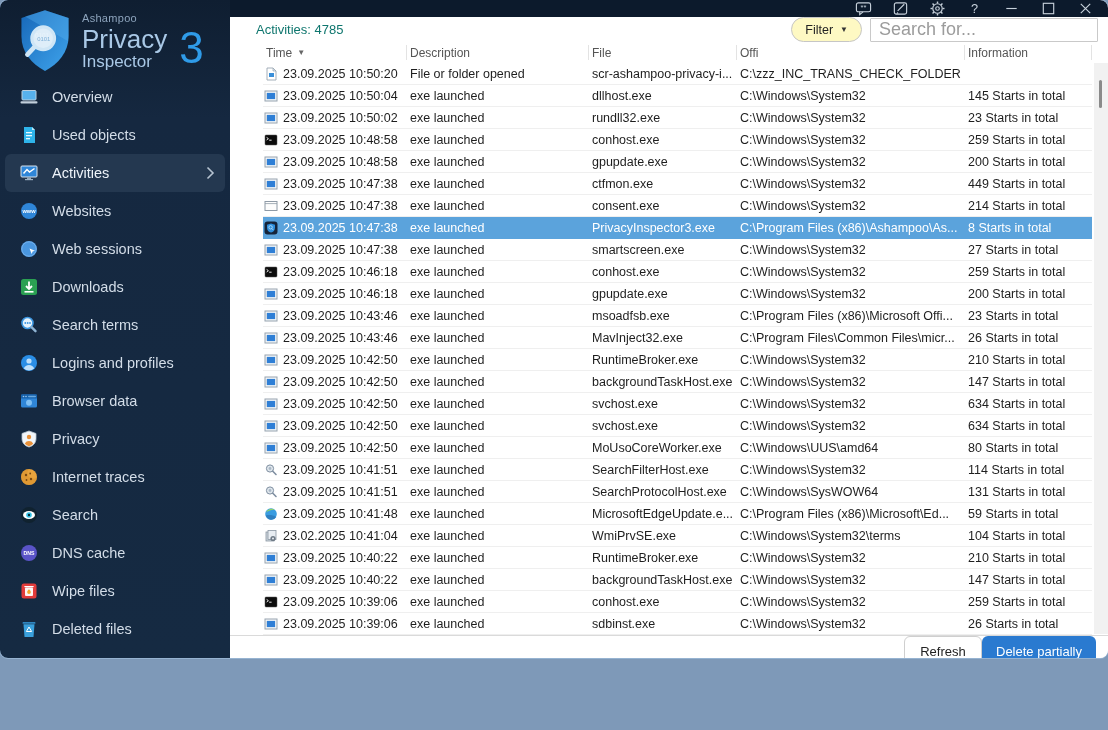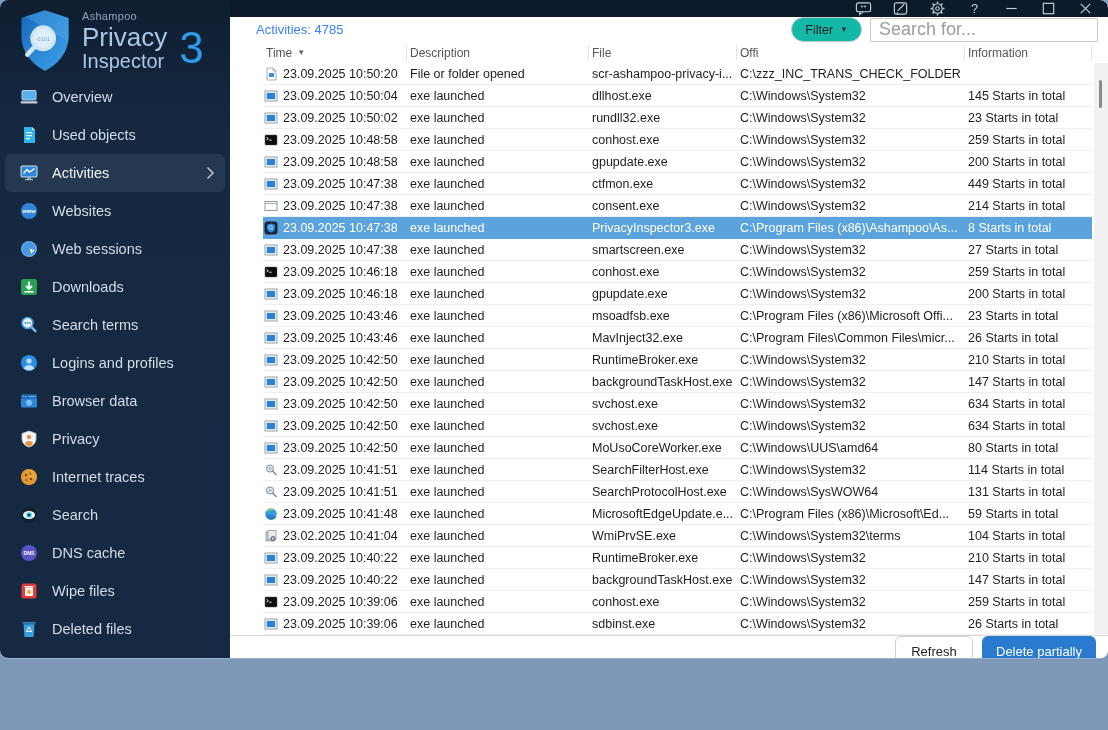--- a/index.html
+++ b/index.html
@@ -9,43 +9,43 @@
   .window { width:1108px; height:658px; border-radius:8px; overflow:hidden; display:flex;
             outline:1px solid rgba(170,200,230,.55); position:relative; }
 
   
   .sidebar { width:230px; flex-shrink:0; background:linear-gradient(180deg,#0f1e31 0%,#152840 18%,#152a42 100%); display:flex; flex-direction:column; }
   .logo { height:80px; display:flex; align-items:center; gap:8px; padding:8px 6px 0 16px; }
   .logo-shield svg { width:58px; height:66px; display:block; }
   .logo-text { display:flex; flex-direction:column; line-height:1; }
   .logo-brand { font-size:11px; color:#8da4bd; margin-bottom:2px; letter-spacing:.3px; }
   .logo-line1 { font-size:26px; color:#a9c8e6; font-weight:400; }
-  .logo-line2 { font-size:20px; color:#a9c8e6; margin-top:1px; }
+  .logo-line2 { font-size:17px; color:#a9c8e6; margin-top:1px; }
   .logo-version { font-size:44px; color:#2f9be8; font-weight:400; margin-left:4px; margin-top:14px; }
 
   .side-items { margin-top:4px; }
   .side-item { height:38px; margin:0 5px; padding:0 10px 0 14px; display:flex; align-items:center; gap:13px;
                font-size:14.5px; color:#d3dde8; border-radius:6px; cursor:default; }
   .side-item.selected { background:#243850; color:#eef4fa; }
   .side-icon { width:20px; height:20px; flex-shrink:0; }
   .side-icon svg { width:100%; height:100%; display:block; }
   .side-chevron { margin-left:auto; width:9px; height:14px; }
   .side-chevron svg { width:100%; height:100%; display:block; }
 
   
   .main { flex:1; display:flex; flex-direction:column; background:#fff; min-width:0; }
 
   .titlebar { height:38px; background:#0c1a2c; display:flex; align-items:center; justify-content:flex-end;
               gap:20px; padding-right:14px; color:#c7d1db; }
   .tb-icon { width:17px; height:17px; display:flex; align-items:center; justify-content:center; cursor:default; }
   .tb-icon svg { width:17px; height:17px; display:block; }
 
   .content-header { height:42px; display:flex; align-items:center; padding:0 10px 0 26px; background:#fff; }
-  .activities-label { font-size:13px; color:#3b82f6; flex:1; }
-  .filter-btn { height:25px; padding:0 13px; border:1px solid #c6c6c6; border-radius:13px; background:#14b8a6;
+  .activities-label { font-size:13px; color:#0f766e; flex:1; }
+  .filter-btn { height:25px; padding:0 13px; border:1px solid #c6c6c6; border-radius:13px; background:#fef9c3;
                 font-size:12.5px; color:#222; display:flex; align-items:center; gap:7px; margin-right:8px; cursor:default;
                 font-family:"Liberation Sans", sans-serif; }
   .filter-caret { font-size:8px; color:#333; }
   .search-input { width:228px; height:24px; border:1px solid #c9c9c9; border-radius:1px; padding:0 8px;
                   font-size:18px; color:#333; font-family:"Liberation Sans", sans-serif; }
   .search-input::placeholder { color:#9c9c9c; }
 
   .table-area { display:flex; padding-left:6px; }
   .grid { width:836px;margin-left:27px; }
   .thead { display:grid; grid-template-columns:144px 182px 148px 228px 1fr; height:21px; align-items:center; }
@@ -57,21 +57,21 @@
   .trow .cell { padding-left:3px; overflow:hidden; white-space:nowrap; }
   .trow .time-cell { display:flex; align-items:flex-start; gap:5px; padding-left:1px; }
   .row-icon { width:14px; height:14px; flex-shrink:0; }
   .row-icon svg { width:100%; height:100%; display:block; }
   .trow.selected { background:#5ba3dc; color:#fff; border-bottom-color:#5ba3dc; }
 
   .vscroll { width:14px; margin-left:2px; margin-top:21px; height:571px; background:#f1f1f1; position:relative; }
   .vthumb { position:absolute; top:17px; left:5px; width:3px; height:28px; background:#8a8a8a; border-radius:2px; }
 
   .footer { flex:1; border-top:1px solid #dadada; display:flex; align-items:center; justify-content:flex-end;
-            gap:9px; padding-right:12px; background:#fff; position:relative; }
+            padding-right:12px; background:#fff; position:relative; }
   .btn { height:30px; border-radius:6px; font-size:13px; font-family:"Liberation Sans", sans-serif; cursor:default; }
   .btn-refresh { min-width:78px; background:#fff; border:1px solid #cfcfcf; color:#222; padding:0 14px; }
   .btn-delete { background:var(--accent,#2a7ad0); border:none; color:#fff; padding:0 14px; }
   .grip { position:absolute; right:2px; bottom:2px; width:11px; height:11px;
           background:repeating-linear-gradient(135deg, transparent 0 2.5px, #9aa6b0 2.5px 3.8px);
           clip-path:polygon(100% 0,100% 100%,0 100%); }
 </style>
 </head>
 <body>
 

